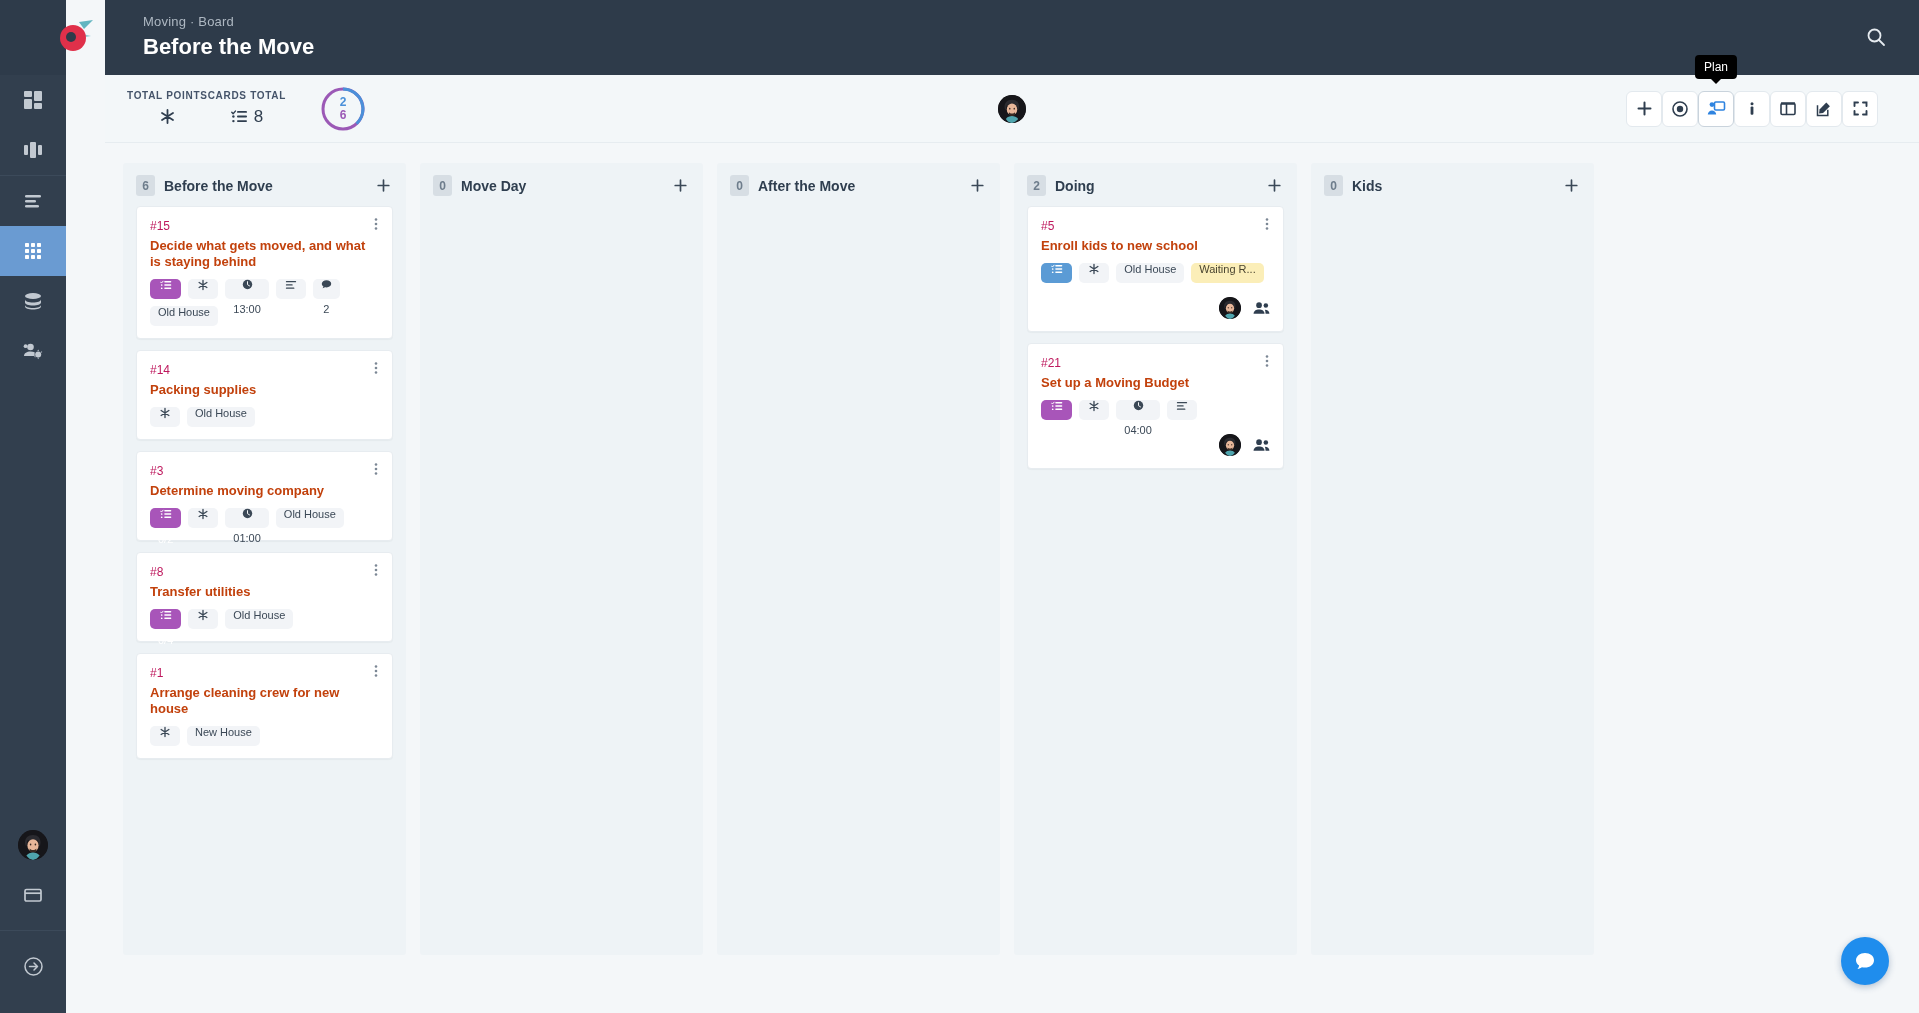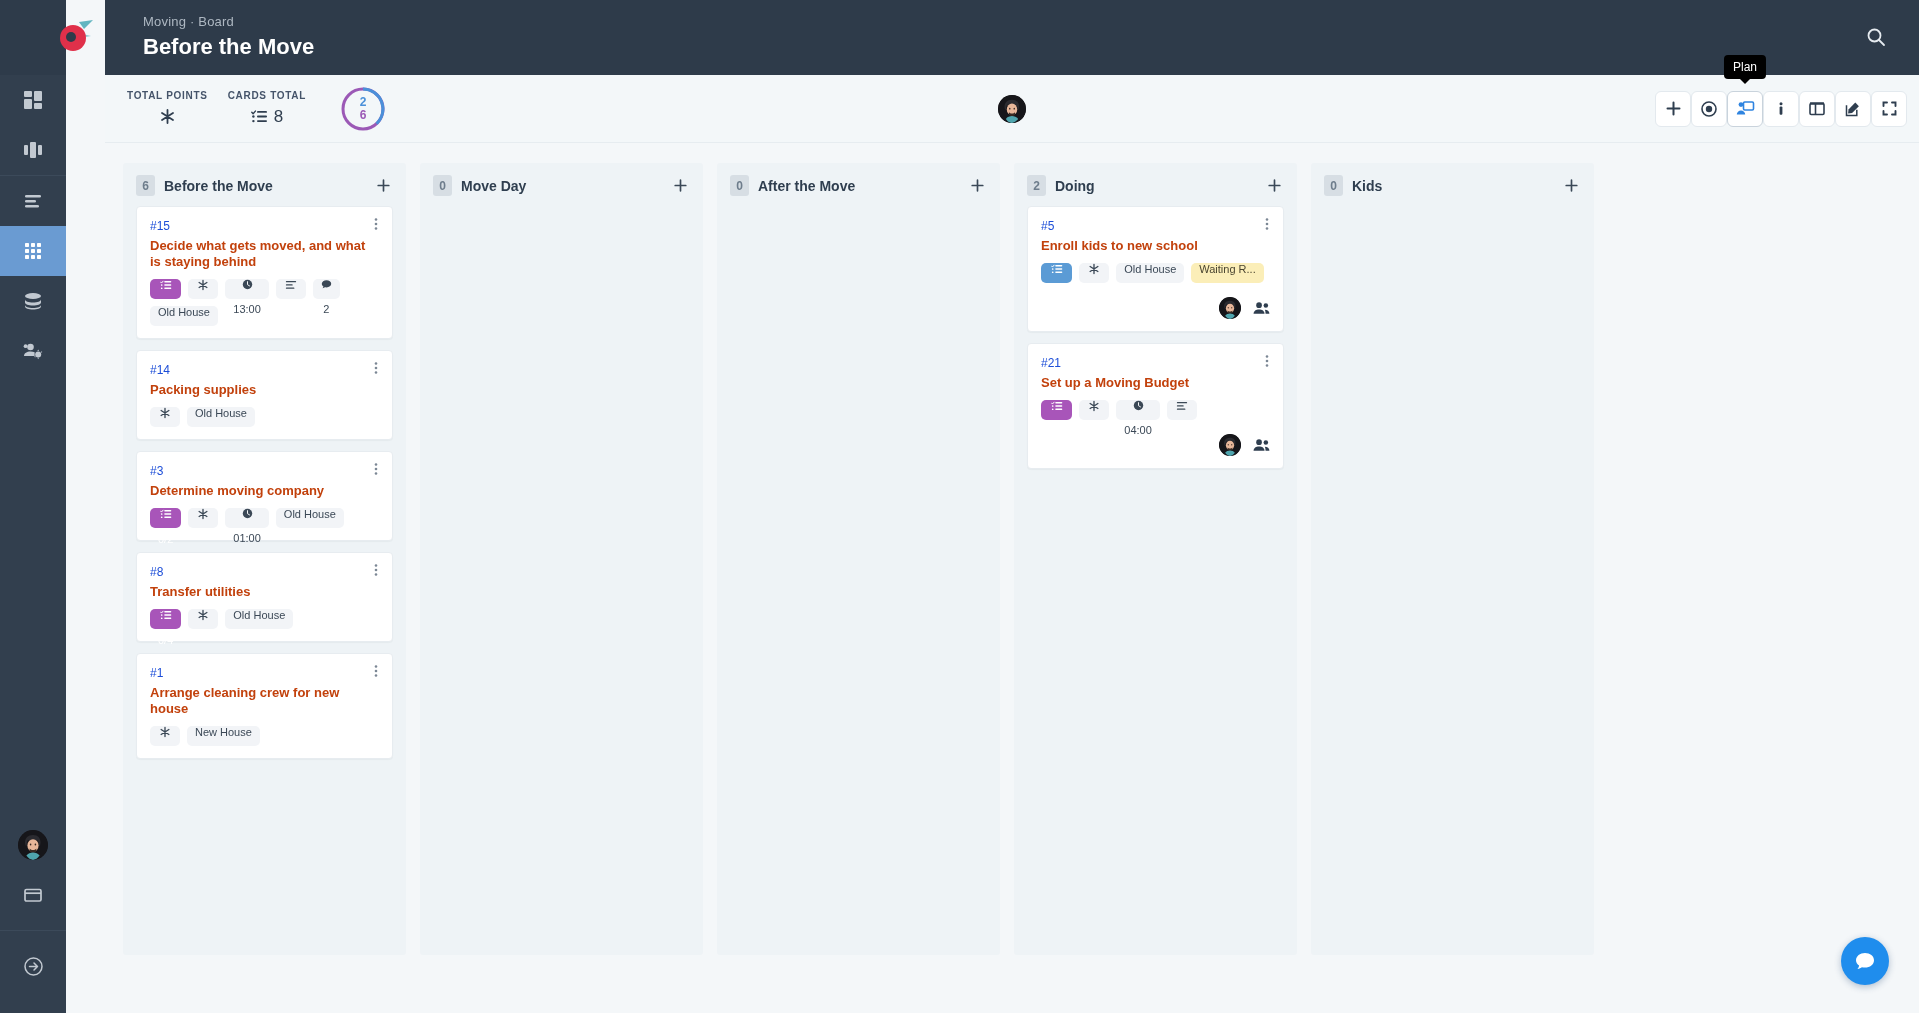--- a/index.html
+++ b/index.html
@@ -55,21 +55,21 @@
     color: #e6ebf0;
   }
 
   
   .statsbar {
     height: 68px; background: #f3f7f9;
     border-bottom: 1px solid #e6ecf0;
     display: flex; align-items: center;
     position: relative;
   }
-  .stat { margin-left: 20px; text-align: center; }
+  .stat { text-align: center; }
   .stat:first-child { margin-left: 22px; }
   .stat-label {
     font-size: 10px; font-weight: bold; letter-spacing: .7px;
     color: #45546a; text-transform: uppercase;
   }
   .stat-value {
     margin-top: 5px; font-size: 17px; color: #2f3e4f;
     display: flex; align-items: center; justify-content: center; gap: 6px;
     min-height: 22px;
   }
@@ -81,21 +81,21 @@
     align-items: center; justify-content: center; line-height: 13px;
   }
   .donut-num-top { font-size: 12px; font-weight: bold; color: #4a90d9; }
   .donut-num-bot { font-size: 12px; font-weight: bold; color: #9b59b6; }
 
   .center-avatar {
     position: absolute; left: 50%; transform: translateX(-50%);
     width: 28px; height: 28px; border-radius: 50%; overflow: hidden; background: #1b1b1f;
   }
 
-  .tools { position: absolute; right: 12px; display: flex; align-items: center; }
+  .tools { position: absolute; right: 41px; display: flex; align-items: center; }
   .tool {
     width: 36px; height: 36px; border-radius: 6px; background: #ffffff;
     border: 1px solid #e3e9ee;
     display: flex; align-items: center; justify-content: center;
     color: #2f3e4f;
   }
   .tool.active { border-color: #c9d3dc; }
   .tooltip {
     position: absolute; background: #000000; color: #ffffff;
     font-size: 12px; padding: 5px 9px; border-radius: 4px;
@@ -136,21 +136,21 @@
   .col-title { font-size: 14px; font-weight: bold; color: #2f3e4f; flex: 1 1 auto; }
   .col-add { color: #3a4857; display: flex; align-items: center; justify-content: center; width: 20px; height: 20px; }
   .col-body { padding: 0 13px 12px 13px; display: flex; flex-direction: column; gap: 11px; }
 
   .card {
     background: #ffffff; border: 1px solid #e7ecf0;
     border-radius: 4px; padding: 12px 13px 12px 13px;
     position: relative;
     box-shadow: 0 1px 1px rgba(30,40,55,.04);
   }
-  .card-id { font-size: 12px; color: #1d4ed8; }
+  .card-id { font-size: 12px; color: #be185d; }
   .card-title {
     font-size: 13px; font-weight: bold; color: #c2410c;
     margin-top: 5px; line-height: 16px;
   }
   .card-menu {
     position: absolute; right: 9px; top: 10px;
     color: #7b8794; line-height: 0;
   }
   .badges { display: flex; flex-wrap: wrap; gap: 7px; margin-top: 9px; }
   .badge {

